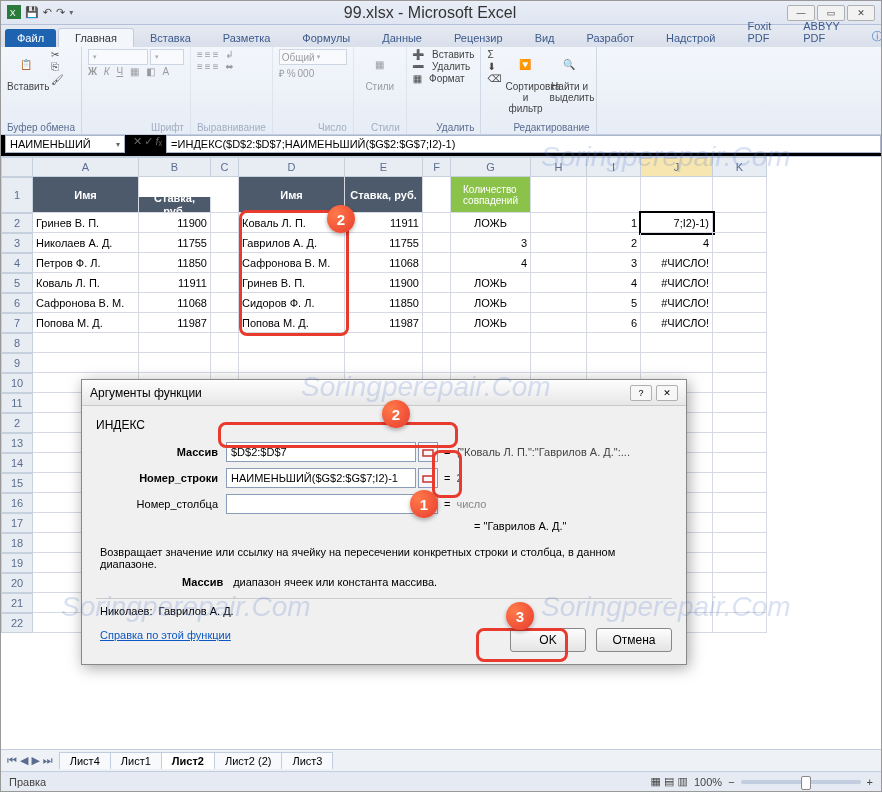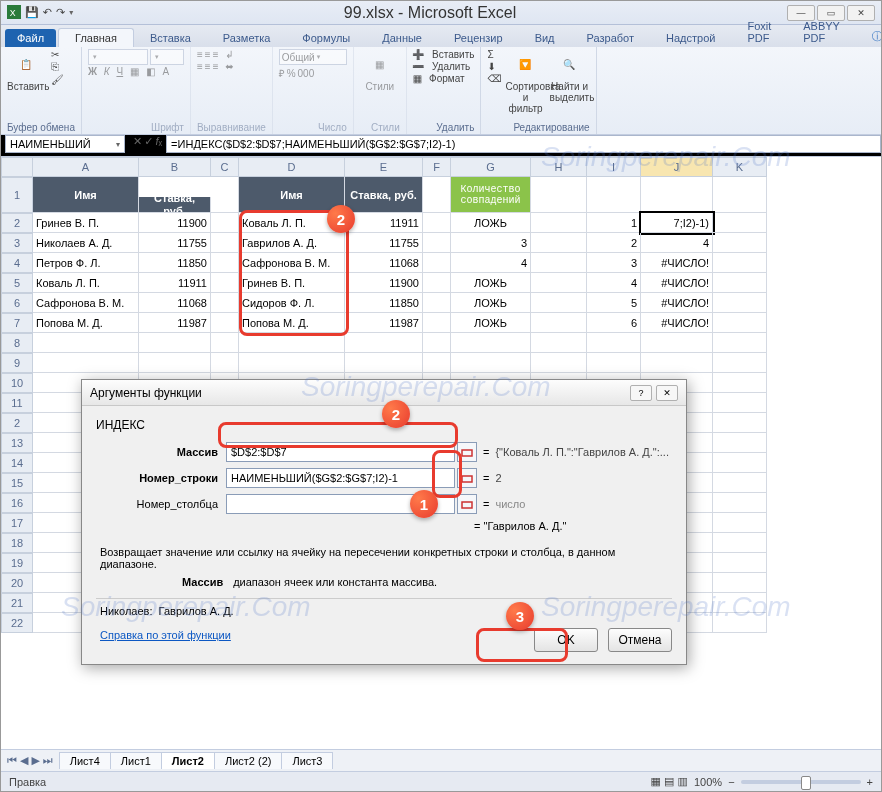--- a/index.html
+++ b/index.html
@@ -42,31 +42,31 @@
 .redbox{position:absolute;border:3px solid #e83b2e;border-radius:8px;pointer-events:none;z-index:300;}
 .callout{position:absolute;width:28px;height:28px;border-radius:50%;background:radial-gradient(circle at 30% 30%,#ff7a4a,#e83b2e);color:#fff;font-weight:700;font-size:15px;display:flex;align-items:center;justify-content:center;box-shadow:0 2px 4px rgba(0,0,0,.3);z-index:310;}
 .dialog{position:absolute;left:80px;top:378px;width:606px;height:286px;background:#f0f0f0;border:1px solid #888;box-shadow:2px 3px 14px rgba(0,0,0,.35);z-index:200;font-size:11px;}
 .dlg-title{height:26px;background:linear-gradient(#fdfdfd,#e7e7e7);border-bottom:1px solid #c8c8c8;display:flex;align-items:center;padding:0 8px;font-size:12px;}
 .dlg-title .sp{flex:1;}
 .dlg-title .wb{width:22px;height:16px;border:1px solid #b0b0b0;background:#f7f7f7;font-size:9px;display:flex;align-items:center;justify-content:center;margin-left:4px;border-radius:2px;}
 .dlg-body{padding:8px 14px 8px 14px;}
 .dlg-fn{font-size:12px;margin:4px 0 10px;}
 .dlg-row{display:flex;align-items:center;margin-bottom:6px;}
 .dlg-row .lab{width:130px;text-align:right;font-weight:700;font-size:11px;padding-right:8px;}
-.dlg-row input{width:229px;height:20px;border:1px solid #8a9cb7;padding:0 4px;font-size:11px;background:#fff;}
+.dlg-row input{width:190px;height:20px;border:1px solid #8a9cb7;padding:0 4px;font-size:11px;background:#fff;}
 .refbtn{width:20px;height:20px;border:1px solid #8a9cb7;background:#f5f7fa;margin-left:2px;display:flex;align-items:center;justify-content:center;}
 .eq{margin:0 6px;}
 .prev{color:#444;font-size:11px;}
 .dlg-desc{font-size:11px;margin:14px 4px 6px;}
 .dlg-argd{font-size:11px;margin:4px 4px 2px;padding-left:82px;}
 .dlg-argd b{margin-right:10px;}
 .dlg-result{margin:6px 4px;font-size:11px;}
 .dlg-link{color:#0b57c3;text-decoration:underline;font-size:11px;margin:12px 4px;display:inline-block;}
 .dlg-btns{position:absolute;right:14px;bottom:12px;display:flex;gap:10px;}
-.dlg-btn{width:64px;height:24px;border:1px solid #888;background:linear-gradient(#fdfdfd,#e4e4e4);font-size:12px;border-radius:3px;}
+.dlg-btn{width:76px;height:24px;border:1px solid #888;background:linear-gradient(#fdfdfd,#e4e4e4);font-size:12px;border-radius:3px;}
 .sheettabs{position:absolute;bottom:20px;left:0;right:0;height:22px;background:#eef1f6;border-top:1px solid #c3cde0;display:flex;align-items:center;font-size:11px;}
 .sheettabs .nav{padding:0 6px;color:#5a6d8f;display:flex;gap:3px;}
 .sheettabs .st{padding:2px 10px;border:1px solid #c3cde0;background:#f7f9fc;border-bottom:none;margin-right:-1px;}
 .sheettabs .st.active{background:#fff;font-weight:600;}
 .status{position:absolute;bottom:0;left:0;right:0;height:20px;background:#e6eaf2;border-top:1px solid #c3cde0;display:flex;align-items:center;font-size:11px;padding:0 8px;color:#444;}
 .status .sp{flex:1;}
 .zoom{display:flex;align-items:center;gap:6px;font-size:11px;}
 .slider{width:120px;height:4px;background:#c3cde0;border-radius:2px;position:relative;}
 .slider::after{content:"";position:absolute;left:50%;top:-4px;width:8px;height:12px;background:#fff;border:1px solid #888;border-radius:2px;}
 </style>
@@ -233,21 +233,21 @@
 
   <div class="row" style="height:36px;">
     <div class="rowhdr" style="height:36px;">1</div>
     <div class="cell wA hdr1">Имя</div>
     <div class="cell wB hdr1" style="white-space:pre-line;line-height:1.1;text-align:center;margin-top:20px;">Ставка,
 руб.</div>
     <div class="cell wC"></div>
     <div class="cell wD hdr1">Имя</div>
     <div class="cell wE hdr1">Ставка, руб.</div>
     <div class="cell wF"></div>
-    <div class="cell wG hdr2" style="white-space:pre-line;line-height:1.1;font-family:Liberation Mono, monospace;">Количество
+    <div class="cell wG hdr2" style="white-space:pre-line;line-height:1.1;">Количество
 совпадений</div>
     <div class="cell wH"></div>
     <div class="cell wI"></div>
     <div class="cell wJ"></div>
     <div class="cell wK"></div>
   </div>
 
   <div id="datarows">
       <div class="row">
         <div class="rowhdr">2</div>

